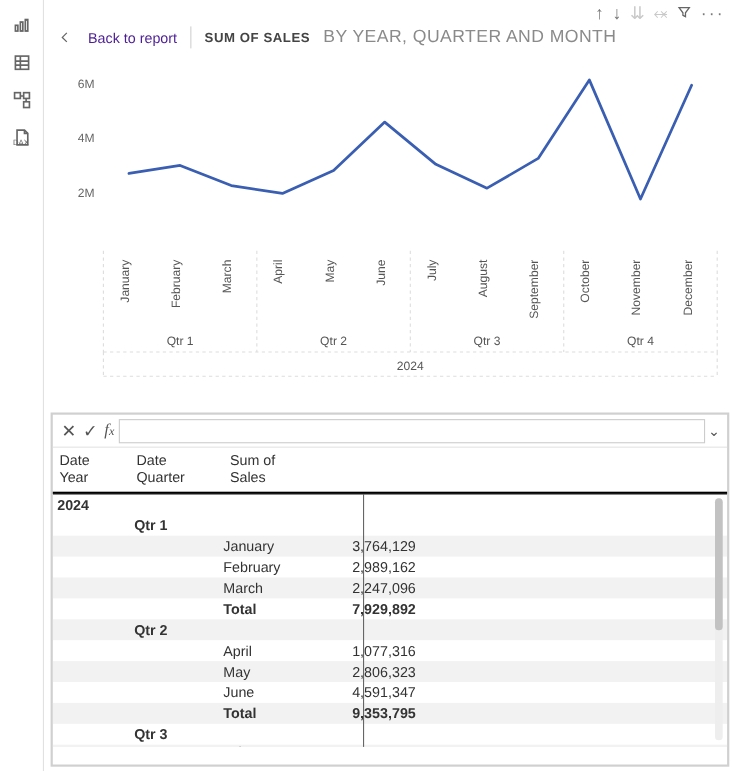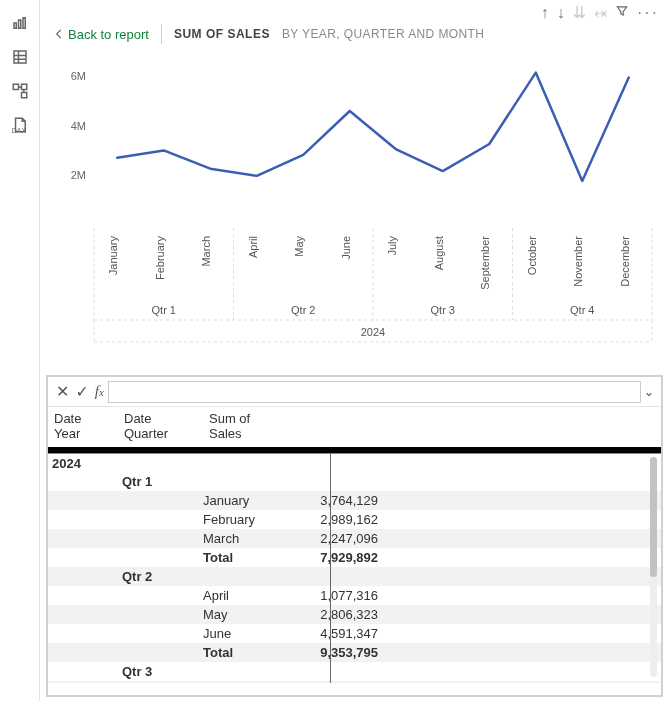--- a/index.html
+++ b/index.html
@@ -10,42 +10,42 @@
   .left-rail .rail-btn { width:40px; height:34px; display:flex; align-items:center; justify-content:center; }
   .left-rail svg { width:18px; height:18px; }
 
   .main { position:absolute; left:40px; right:0; top:0; bottom:0; }
 
   .top-actions { position:absolute; top:4px; right:8px; display:flex; gap:8px; align-items:center; color:#7a7a7a; }
   .top-actions span { font-size:16px; line-height:1; }
   .top-actions .dim { color:#c9c9c9; }
 
   .header { display:flex; align-items:center; gap:12px; padding:24px 16px 6px 12px; color:#666; }
-  .back { display:flex; align-items:center; gap:2px; cursor:pointer; color:#15803d;justify-content:space-between; }
+  .back { display:flex; align-items:center; gap:14px; cursor:pointer; color:#4c1d95;justify-content:space-between; }
   .back svg { width:14px; height:14px; }
   .vsep { width:0; height:20px; border-left:1px solid #d0d0d0; }
   .title1 { font-weight:600; letter-spacing:0.5px; color:#444; font-size:12px;}
-  .title2 { letter-spacing:0.4px; color:#8a8a8a; font-size:12px; }
+  .title2 { letter-spacing:0.4px; color:#8a8a8a; font-size:16px; }
 
   .chart-wrap { position:relative; margin:4px 0 0 0; height:290px; }
   svg.chart { display:block; }
   .ytick text { font-size:11px; fill:#666; }
   .xcat text { font-size:11px; fill:#555; }
   .qtr text { font-size:11px; fill:#555; }
   .year text { font-size:11px; fill:#555; }
   .series { fill:none; stroke:#3a5fb2; stroke-width:2.5; stroke-linejoin:round; stroke-linecap:round;}
   .catdiv { stroke:#ddd; stroke-dasharray:3 3; }
 
   .table-pane { position:absolute; left:6px; right:4px; top:375px; bottom:4px; border:2px solid #d0d0d0; background:#fff; }
   .fbar { display:flex; align-items:center; border-bottom:1px solid #e3e3e3; height:30px; padding:0 4px;}
   .fbar .fx-left { display:flex; align-items:center; gap:6px; font-size:16px; color:#555; padding:0 4px;}
   .fbar .fx-svg { font-style:italic; font-family: Liberation Serif, serif; font-size:15px;text-align:center; }
   .fbar input { flex:1; height:22px; border:1px solid #ccc; font-size:12px; padding:0 4px; }
   .fbar .dd { width:16px; text-align:center; color:#555;}
-  .theaders { display:flex; gap:0; border-bottom:6px solid #000000; font-size:13px; color:#333; padding:4px 0 6px 0;}
+  .theaders { display:flex; gap:0; border-bottom:2px solid #000000; font-size:13px; color:#333; padding:4px 0 6px 0;}
   .theaders div { padding:0 10px 0 6px; }
   .c-year { width:70px;} .c-qtr{width:85px;} .c-month{width:85px;} .c-sales{width:90px;}
 
   .tbody { position:relative; height:230px; overflow:hidden; font-size:13px;}
   .row { display:flex; align-items:center; height:19px; }
   .row .c-year{width:70px; padding-left:4px;} .row .c-qtr{width:85px; padding-left:4px;} .row .c-month{width:85px;} .row .c-sales{width:90px; text-align:right;}
   .row.ysep { border-top:1px solid #888;}
   .row.sub .c-month, .row.sub .c-sales { font-weight:700;}
   .band { background:#f2f2f2; }
   .bold { font-weight:700; }

